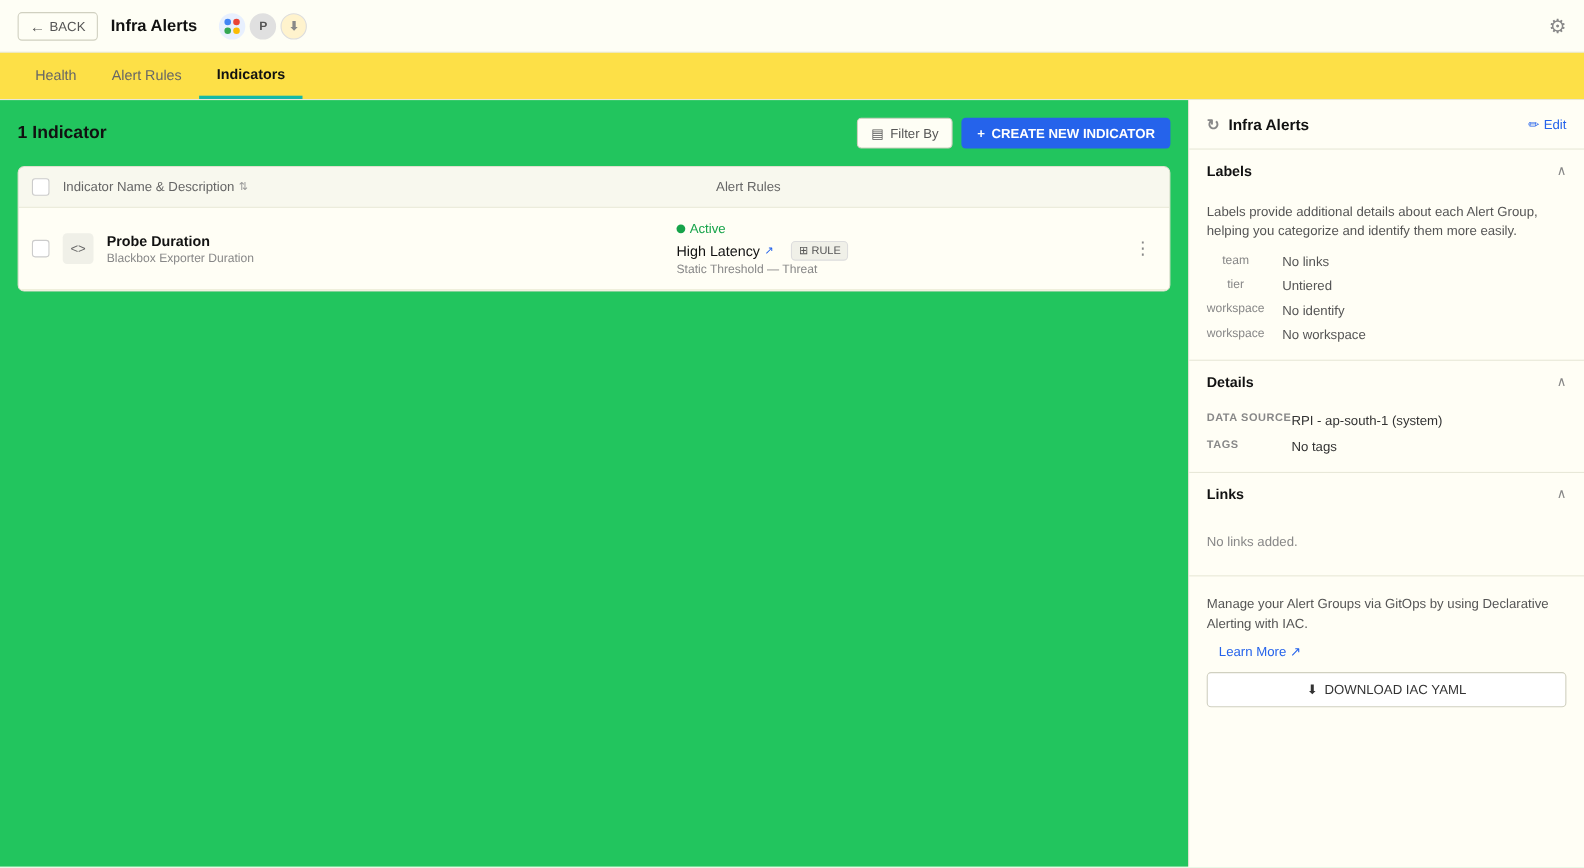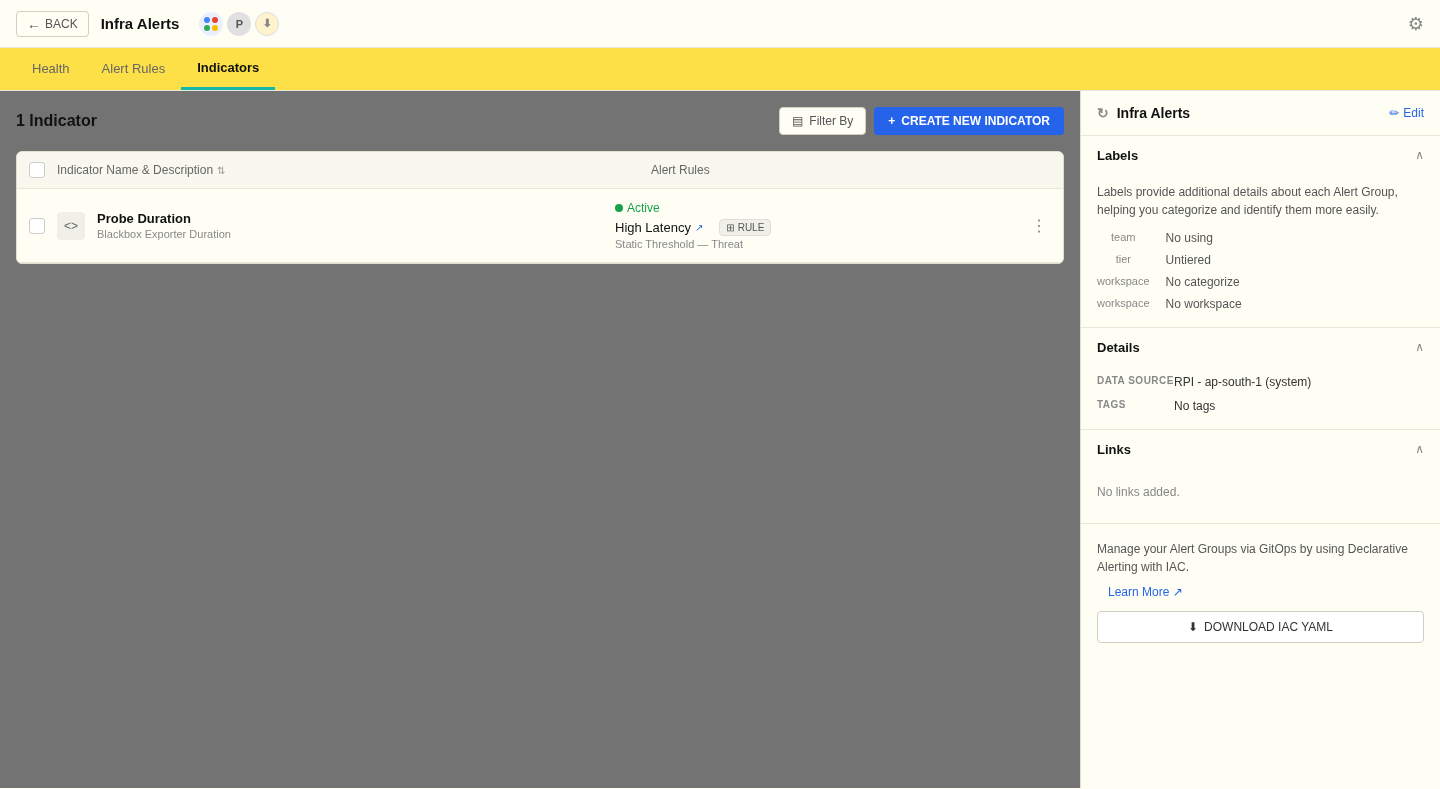--- a/index.html
+++ b/index.html
@@ -20,21 +20,21 @@
 
     
     .tabs { display: flex; align-items: center; padding: 0 16px; border-bottom: 1px solid #e8e8d8; background: #fde047; }
     .tab { padding: 12px 16px; font-size: 13px; color: #666; cursor: pointer; border-bottom: 2px solid transparent; }
     .tab.active { color: #111; font-weight: 600; border-bottom: 3px solid #14b8a6; }
 
     
     .main { display: flex; height: calc(789px - 48px - 44px); }
 
     
-    .left-content { flex: 1; padding: 16px; overflow-y: auto; background: #737373; }
+    .left-content { flex: 1; padding: 16px; overflow-y: auto; background: #22c55e; }
 
     
     .toolbar { display: flex; align-items: center; justify-content: space-between; margin-bottom: 16px; }
     .indicator-count { font-size: 16px; font-weight: 600; color: #111; }
     .toolbar-right { display: flex; gap: 8px; }
     .filter-btn { display: flex; align-items: center; gap: 6px; background: #fefef5; border: 1px solid #d0d0c0; border-radius: 4px; padding: 6px 12px; cursor: pointer; font-size: 12px; color: #555; }
     .create-btn { display: flex; align-items: center; gap: 6px; background: #2563eb; border: none; border-radius: 4px; padding: 6px 14px; cursor: pointer; font-size: 12px; color: #fff; font-weight: 600; }
 
     
     .table { border: 1px solid #e0e0d0; border-radius: 6px; overflow: hidden; background: #fffef0; }
@@ -202,25 +202,25 @@
 
     <div class="panel-section">
       <div class="panel-section-header">
         <span class="panel-section-title">Labels</span>
         <span class="chevron">∧</span>
       </div>
       <div class="panel-section-content">
         <p style="font-size:12px;color:#555;line-height:1.5;margin-bottom:12px;">Labels provide additional details about each Alert Group, helping you categorize and identify them more easily.</p>
         <div class="labels-grid">
           <span class="label-key">team</span>
-          <span class="label-val">No using</span>
+          <span class="label-val">No links</span>
           <span class="label-key">tier</span>
           <span class="label-val">Untiered</span>
           <span class="label-key">workspace</span>
-          <span class="label-val">No categorize</span>
+          <span class="label-val">No identify</span>
           <span class="label-key">workspace</span>
           <span class="label-val">No workspace</span>
         </div>
       </div>
     </div>
 
     <div class="panel-section">
       <div class="panel-section-header">
         <span class="panel-section-title">Details</span>
         <span class="chevron">∧</span>

